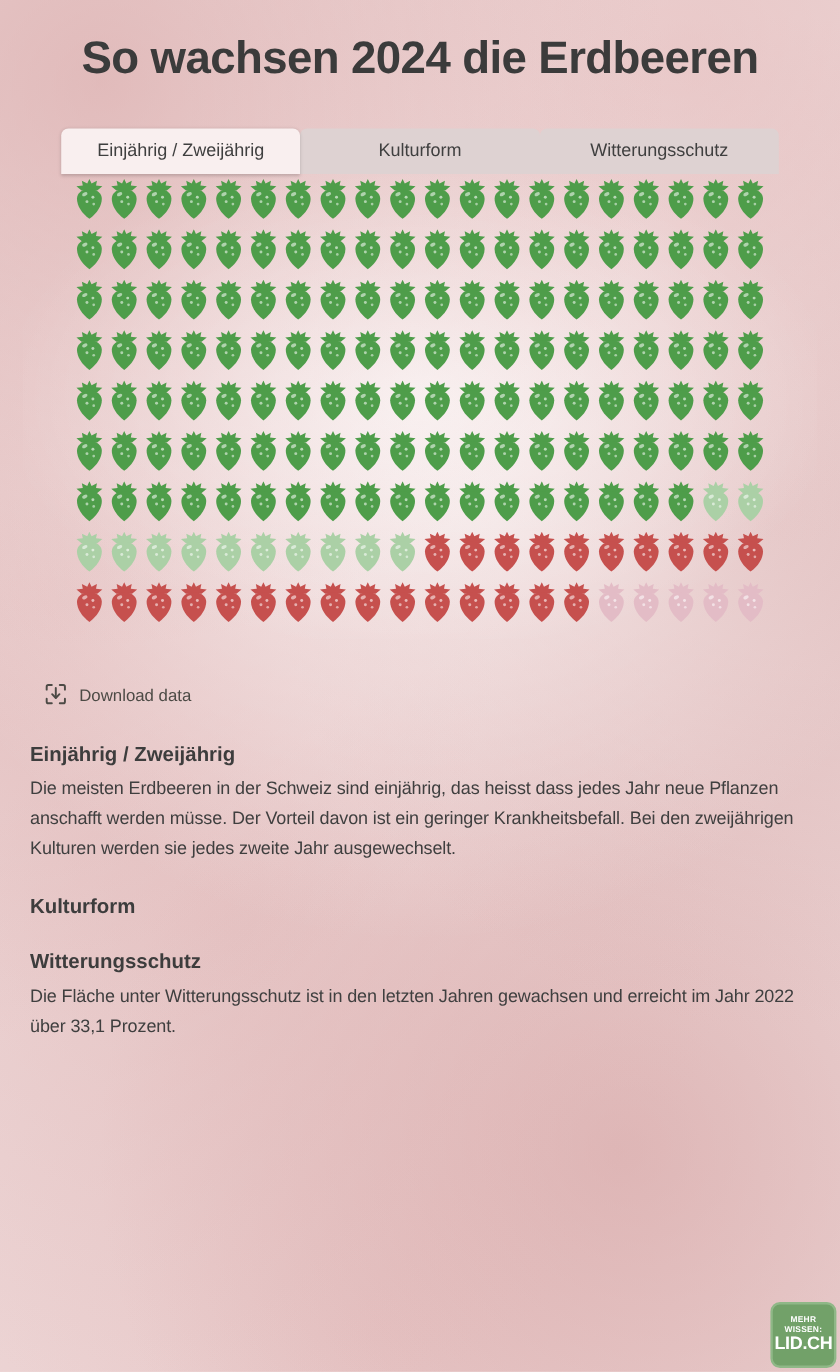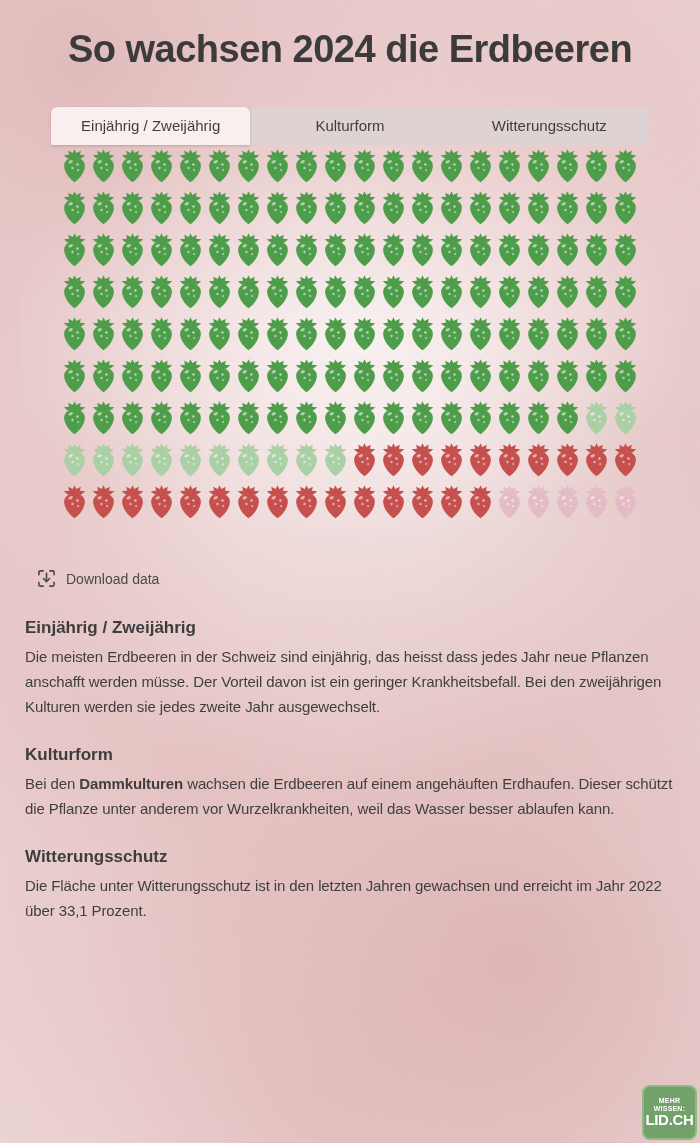--- a/index.html
+++ b/index.html
@@ -1909,21 +1909,20 @@
   </button>
 
 
   <div id="sections">
       <div class="section">
         <h2>Einjährig / Zweijährig</h2>
         <p><span>Die meisten Erdbeeren in der Schweiz sind einjährig, das heisst dass jedes Jahr neue Pflanzen anschafft werden müsse. Der Vorteil davon ist ein geringer Krankheitsbefall. Bei den zweijährigen Kulturen werden sie jedes zweite Jahr ausgewechselt.</span></p>
       </div>
       <div class="section">
         <h2>Kulturform</h2>
-        <p><span>Bei den </span><strong>Dammkulturen</strong><span> wachsen die Erdbeeren auf einem angehäuften Erdhaufen. Dieser schützt die Pflanze unter anderem vor Wurzelkrankheiten, weil das Wasser besser ablaufen kann.</span></p>
       </div>
       <div class="section">
         <h2>Witterungsschutz</h2>
         <p><span>Die Fläche unter Witterungsschutz ist in den letzten Jahren gewachsen und erreicht im Jahr 2022 über 33,1 Prozent.</span></p>
       </div>
     </div>
 
   
 </div>
 

